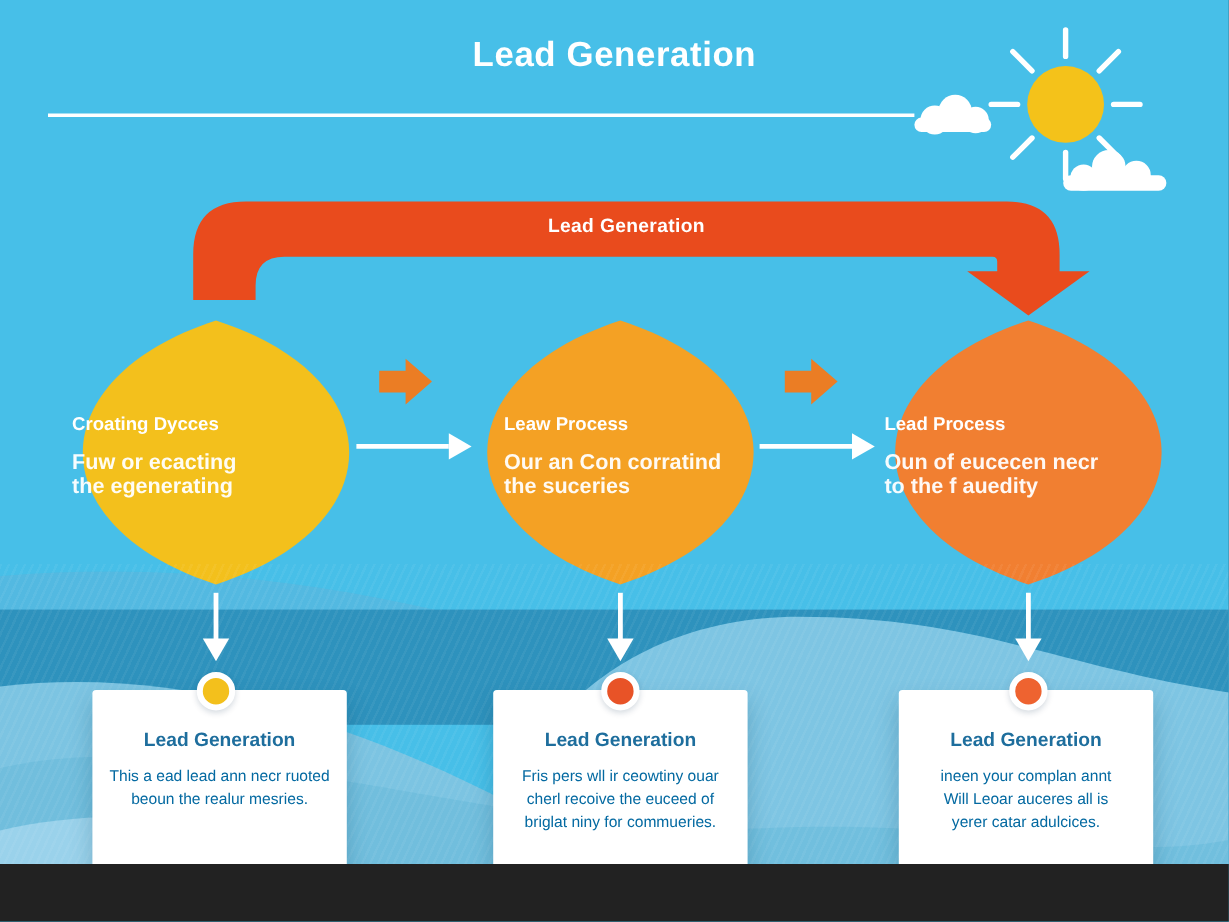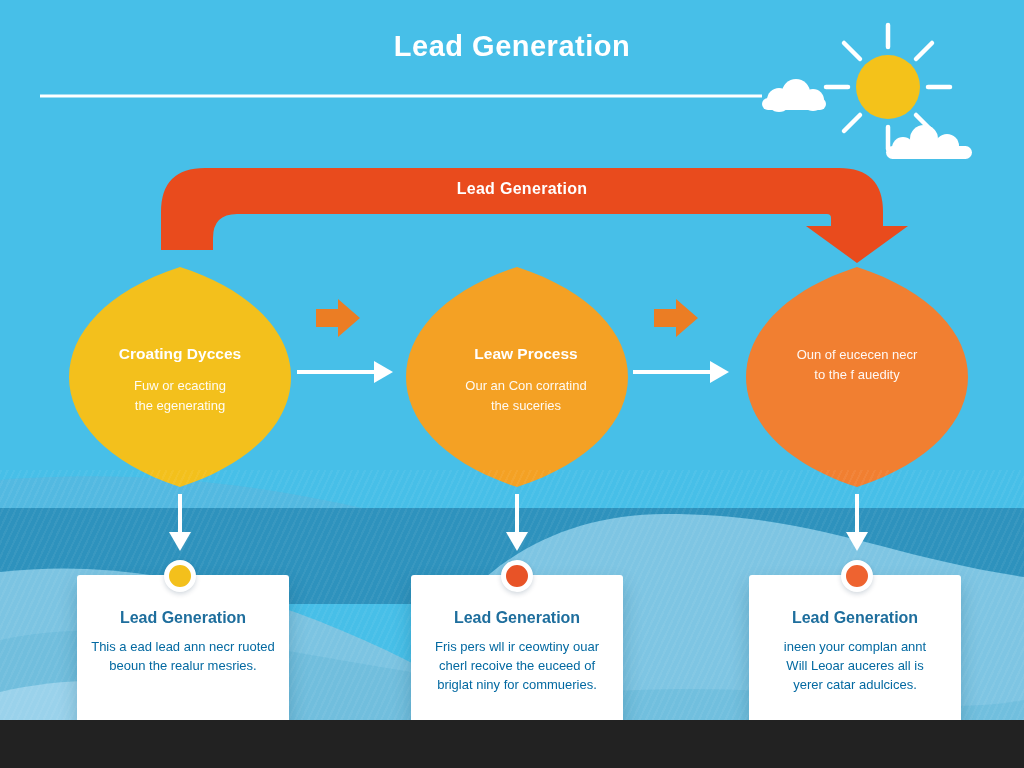--- a/index.html
+++ b/index.html
@@ -18,25 +18,25 @@
   }
   .title{
     position:absolute;left:0;top:30px;width:1024px;text-align:center;
     color:#FFFFFF;font-size:29px;font-weight:700;letter-spacing:0.5px;
   }
   .banner-label{
     position:absolute;left:161px;top:180px;width:722px;text-align:center;
     color:#FFFFFF;font-size:16px;font-weight:700;letter-spacing:0.3px;
   }
   .lens-text{
-    position:absolute;top:345px;width:240px;text-align:center;color:#FFFFFF;
+    position:absolute;top:345px;width:240px;text-align:left;color:#FFFFFF;
   }
   .lens-text .lens-heading{font-size:15.5px;font-weight:700;margin:0 0 13px 0;white-space:nowrap;}
-  .lens-text .lens-line{font-size:13px;line-height:19.5px;color:rgba(255,255,255,0.95);white-space:nowrap;}
-  .lens-1{left:60px;} .lens-2{left:406px;} .lens-3{left:737px;}
+  .lens-text .lens-line{font-size:18px;line-height:19.5px;color:rgba(255,255,255,0.95);white-space:nowrap;font-weight:bold;}
+  .lens-1{left:60px;} .lens-2{left:420px;} .lens-3{left:737px;}
   .card{
     position:absolute;top:575px;width:212px;height:150px;background:#FFFFFF;
     border-radius:3px;box-shadow:0 10px 18px rgba(10,70,100,0.25);
     text-align:center;box-sizing:border-box;padding:34px 6px 0 6px;
   }
   .card-1{left:77px;} .card-2{left:411px;} .card-3{left:749px;}
   .card-heading{font-size:16px;font-weight:700;color:#1E6E9D;margin:0 0 10px 0;white-space:nowrap;}
   .card-line{font-size:13px;line-height:19px;color:#0369a1;white-space:nowrap;}
   .dot{
     position:absolute;top:560px;width:22px;height:22px;border-radius:50%;
@@ -134,20 +134,21 @@
     <div class="lens-heading">Croating Dycces</div>
     <div class="lens-line">Fuw or ecacting</div>
     <div class="lens-line">the egenerating</div>
   </div>
   <div class="lens-text lens-2">
     <div class="lens-heading">Leaw Process</div>
     <div class="lens-line">Our an Con corratind</div>
     <div class="lens-line">the suceries</div>
   </div>
   <div class="lens-text lens-3">
+    <div class="lens-heading">Lead Process</div>
     <div class="lens-line">Oun of eucecen necr</div>
     <div class="lens-line">to the f auedity</div>
   </div>
 
   <div class="card card-1">
     <div class="card-heading">Lead Generation</div>
     <div class="card-line">This a ead lead ann necr ruoted</div>
     <div class="card-line">beoun the realur mesries.</div>
   </div>
   <div class="card card-2">

